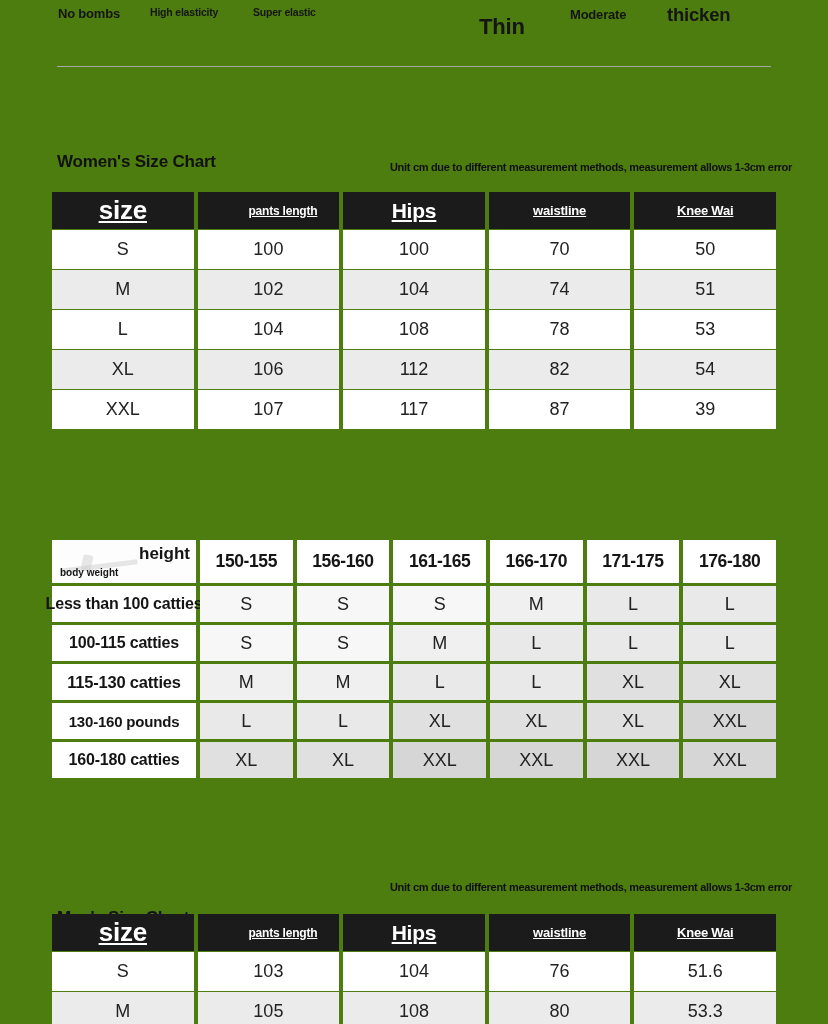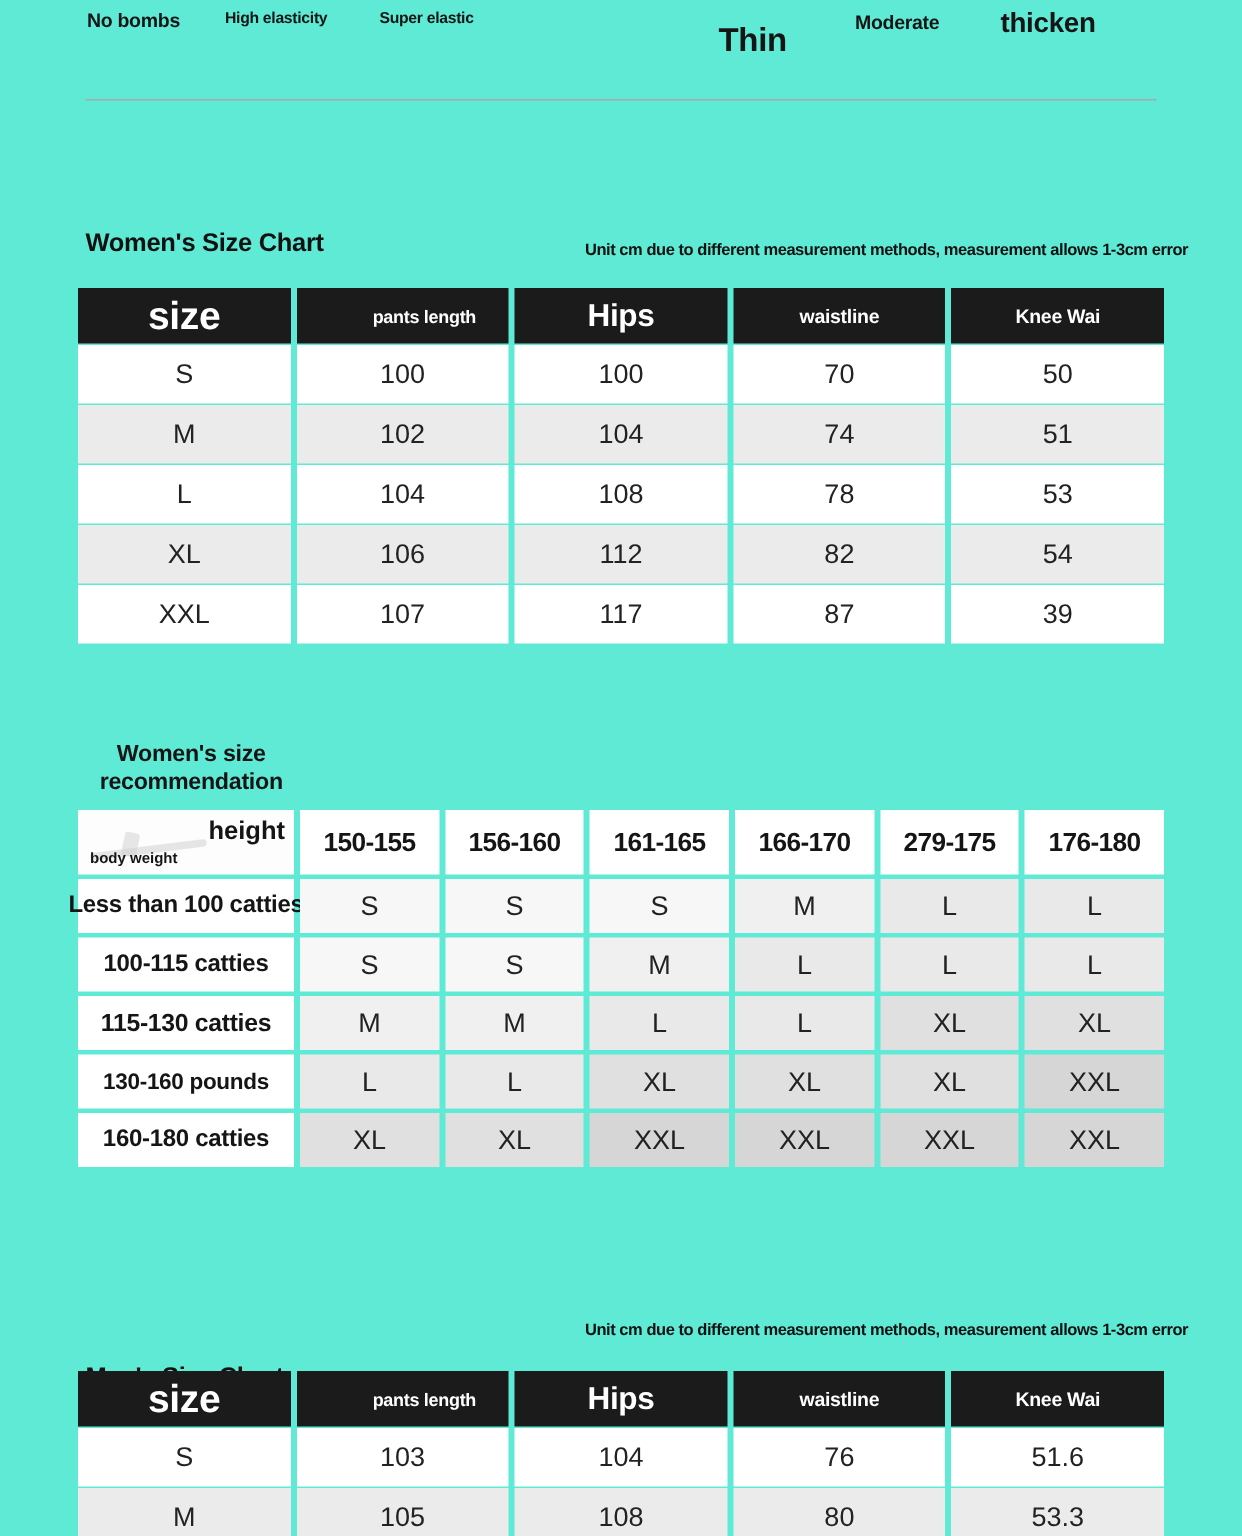--- a/index.html
+++ b/index.html
@@ -1,38 +1,38 @@
 <!DOCTYPE html>
 <html style="--header-bg: #1b1b1b; --header-text: #ffffff; --row-alt: #ebebeb; --text: #222222;"><head>
 <meta charset="utf-8">
 <style>
   html,body{margin:0;padding:0;background:#fff;}
   .page{
-    position:relative;width:828px;height:1024px;overflow:hidden;background:#5eead4;
+    position:relative;width:828px;height:1024px;overflow:hidden;background:#4d7c0f;
     font-family:"Liberation Sans","DejaVu Sans",sans-serif;color:var(--text,#222);
   }
   
   .top-label{position:absolute;font-weight:bold;color:#151515;white-space:nowrap;letter-spacing:-0.2px;}
   .tl-sm{font-size:10.5px;}
   .tl-md{font-size:13px;}
   .tl-lg{font-size:18.5px;font-weight:600;}
   .tl-xl{font-size:22px;font-weight:600;}
   .divider{position:absolute;left:57px;top:66px;width:714px;height:1px;background:#a8a8a8;}
 
   
   .section-title{position:absolute;font-size:17px;font-weight:bold;color:#111;letter-spacing:-0.2px;white-space:nowrap;}
   .section-note{position:absolute;right:36px;font-size:11px;font-weight:bold;color:#111;letter-spacing:-0.3px;white-space:nowrap;}
 
   
   .size-grid{position:absolute;left:52px;width:724px;display:grid;grid-template-columns:repeat(5,1fr);column-gap:4px;row-gap:1px;}
   .size-grid .row{display:contents;}
   .sc-head{
     background:var(--header-bg,#1b1b1b);color:var(--header-text,#fff);
     height:37px;display:flex;align-items:center;justify-content:center;
-    font-weight:bold;letter-spacing:-0.2px;
+    font-weight:bold;letter-spacing:-0.2px;text-decoration:underline;
   }
   .h-size{font-size:26px;}
   .h-sm{font-size:12px;padding-left:29px;}
   .h-hips{font-size:21px;}
   .h-md{font-size:13px;}
   .sc-cell{height:39px;display:flex;align-items:center;justify-content:center;font-size:18px;color:#222;background:#fff;}
   #women-grid .row:nth-child(3) .sc-cell,
   #women-grid .row:nth-child(5) .sc-cell,
   #men-grid .row:nth-child(3) .sc-cell{background:var(--row-alt,#ebebeb);}
 
@@ -115,38 +115,34 @@
     </div>
     <div class="row">
       <div class="sc-cell">XXL</div>
       <div class="sc-cell">107</div>
       <div class="sc-cell">117</div>
       <div class="sc-cell">87</div>
       <div class="sc-cell">39</div>
     </div>
   </div>
 
-  <div class="rec-title">
-    <span>Women's size</span><br>
-    <span>recommendation</span>
-  </div>
 
   <div class="rec-grid">
     <div class="row">
       <div class="rec-corner">
         <span class="corner-swoosh"></span>
         <span class="corner-swoosh2"></span>
         <span class="corner-height">height</span>
         <span class="corner-weight">body weight</span>
       </div>
       <div class="rec-colhead">150-155</div>
       <div class="rec-colhead">156-160</div>
       <div class="rec-colhead">161-165</div>
       <div class="rec-colhead">166-170</div>
-      <div class="rec-colhead">279-175</div>
+      <div class="rec-colhead">171-175</div>
       <div class="rec-colhead">176-180</div>
     </div>
     <div class="row">
       <div class="rec-label lbl-0">Less than 100 catties</div>
       <div class="rec-cell" style="background: rgb(247, 247, 247);">S</div>
       <div class="rec-cell" style="background: rgb(247, 247, 247);">S</div>
       <div class="rec-cell" style="background: rgb(247, 247, 247);">S</div>
       <div class="rec-cell" style="background: rgb(240, 240, 240);">M</div>
       <div class="rec-cell" style="background: rgb(233, 233, 233);">L</div>
       <div class="rec-cell" style="background: rgb(233, 233, 233);">L</div>

